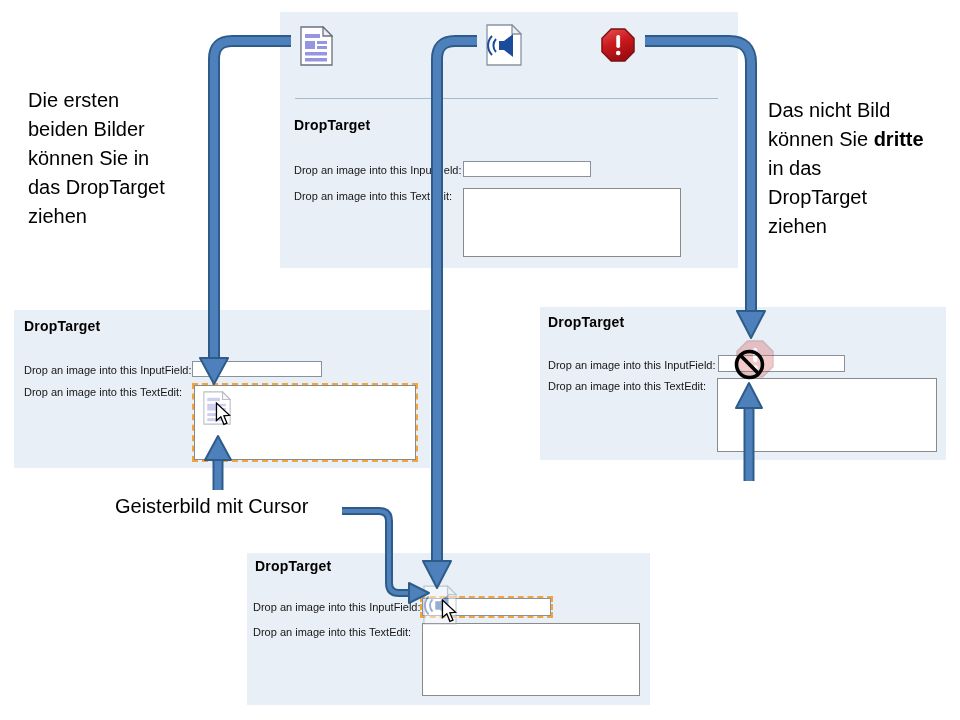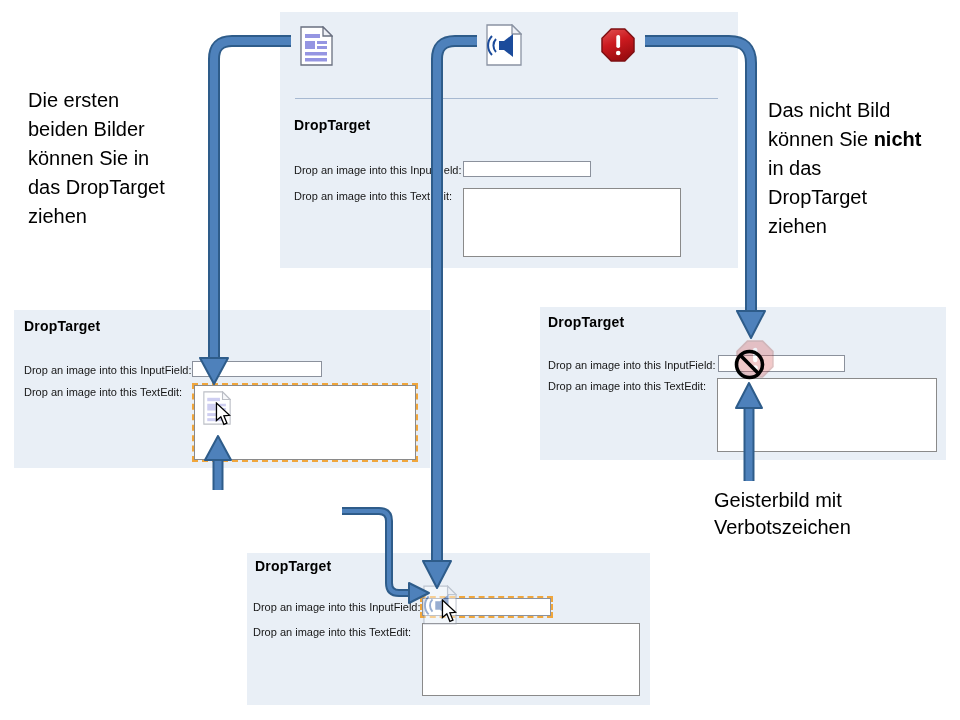--- a/index.html
+++ b/index.html
@@ -82,21 +82,21 @@
     <textarea class="tfield" style="left: 183px; top: 176px; width: 218px; height: 69px;"></textarea>
   </div>
 
   <div class="note" style="left:28px;top:38px;width:215px;margin-top:48px;">Die ersten
 beiden Bilder
 können Sie in
 das DropTarget
 ziehen</div>
 
   <div class="note" style="left:768px;top:96px;width:190px;"><span>Das nicht Bild
-können Sie </span><b>nicht</b><span>
+können Sie </span><b>dritte</b><span>
 in das
 DropTarget
 ziehen</span></div>
 
   <div class="panel" style="left:14px;top:310px;width:416px;height:158px;">
     <div class="panel-title" style="left:10px;top:8px;">DropTarget</div>
 
     <div class="form-label" style="left:10px;top:54px;">Drop an image into this InputField:</div>
     <input class="tfield" style="left: 178px; top: 51px; width: 130px; height: 16px;" type="text" value="">
 
@@ -153,22 +153,21 @@
       <rect x="13" y="17" width="6" height="9" fill="#1b4b9b"></rect>
       <polygon points="18,17 27,10 27,33 18,26" fill="#1b4b9b"></polygon>
       <path d="M10 15 A 9.5 9.5 0 0 0 10 28" fill="none" stroke="#1b4b9b" stroke-width="2"></path>
       <path d="M6 12 A 13.5 13.5 0 0 0 6 31" fill="none" stroke="#1b4b9b" stroke-width="2"></path>
     </svg>
     <svg class="cursor-glyph" style="left:194px;top:46px;" width="16" height="24" viewBox="0 0 14 22">
       <polygon points="1,1 1,17 5,13.5 7.8,20.5 10.6,19.3 7.8,12.6 13,12.2" fill="#ffffff" stroke="#000000" stroke-width="1.2"></polygon>
     </svg>
   </div>
 
-  <div class="pointer-label" style="left:714px;top:487px;">Geisterbild mit
-Verbotszeichen</div>
+  <div class="pointer-label" style="left:115px;top:493px;">Geisterbild mit Cursor</div>
 
   <svg class="overlay" width="960" height="720" viewBox="0 0 960 720">
 
     <g>
       <path class="arrow-outer" d="M291 41 H232 Q214 41 214 59 V359"></path>
       <path class="arrow-inner" d="M291 41 H232 Q214 41 214 59 V359"></path>
       <polygon class="arrow-head" points="200,358 228,358 214,384"></polygon>
     </g>
 
     <g>

